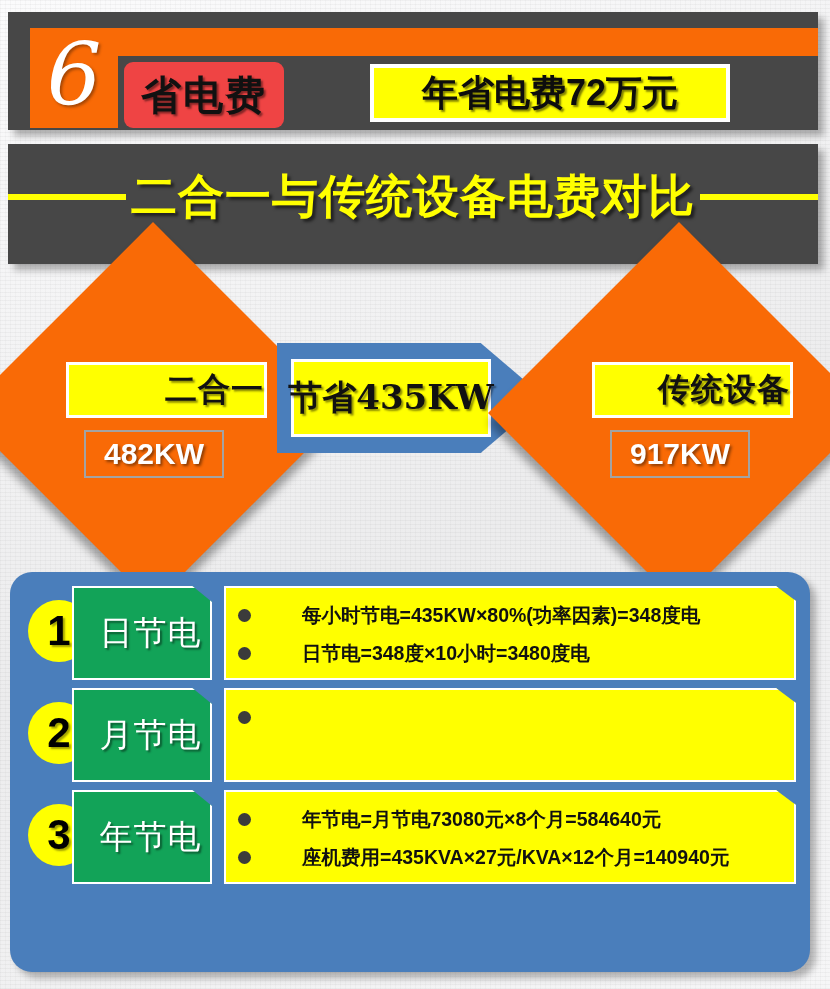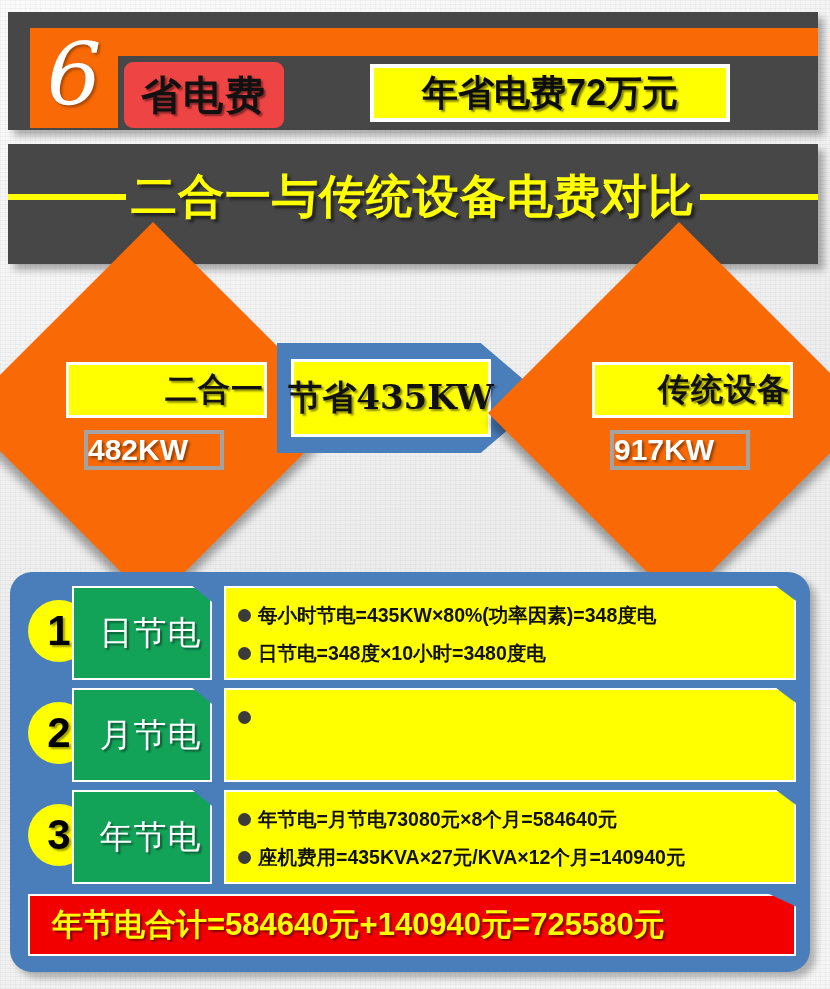--- a/index.html
+++ b/index.html
@@ -99,23 +99,23 @@
     position:absolute;left:48px;top:84px;width:201px;height:56px;
     background:#ffff00;border:3px solid #ffffff;box-sizing:border-box;
     display:flex;align-items:center;justify-content:flex-end;
   }
   .dia-label span{
     font-family:"DejaVu Serif","Liberation Serif",serif;
     font-weight:bold;font-size:32px;color:#111;letter-spacing:1px;
     text-shadow:2px 2px 2px rgba(0,0,0,0.45);white-space:nowrap;
   }
   .dia-value{
-    position:absolute;left:66px;top:152px;width:140px;height:40px;
-    border:4px solid #a3a3a3;box-sizing:border-box;
-    display:flex;align-items:center;justify-content:flex-start;
+    position:absolute;left:66px;top:152px;width:140px;height:48px;
+    border:2px solid #a3a3a3;box-sizing:border-box;
+    display:flex;align-items:center;justify-content:center;
   }
   .dia-value span{
     font-weight:bold;font-size:30px;color:#ffffff;
     text-shadow:2px 2px 3px rgba(0,0,0,0.45);white-space:nowrap;
   }
   #diamond-left{left:18px;top:20px;}
   #diamond-right{left:544px;top:20px;}
 
   #arrow-wrap{
     position:absolute;left:277px;top:85px;width:268px;height:110px;
@@ -168,21 +168,21 @@
   }
   .bullets-box{
     position:absolute;left:196px;top:0px;width:572px;height:94px;
     background:#ffff00;
     border:2px solid #ffffff;box-sizing:border-box;
     clip-path:polygon(0 0, 96.5% 0, 100% 16%, 100% 100%, 0 100%);
     padding:8px 10px 0 12px;
   }
   .bullet-line{
     display:flex;align-items:center;height:38px;
-    font-weight:bold;font-size:19.5px;color:#111;white-space:nowrap;
+    font-weight:bold;font-size:19.5px;color:#111;white-space:nowrap;gap:44px;
   }
   .bullet-dot{
     width:13px;height:13px;border-radius:50%;background:#3b3b3b;
     margin-right:7px;flex:0 0 auto;
   }
   #total-bar{
     position:absolute;left:18px;top:322px;width:768px;height:62px;
     background:#f20000;
     border:2px solid #ffffff;box-sizing:border-box;
     clip-path:polygon(0 0, 96.5% 0, 100% 20%, 100% 100%, 0 100%);
@@ -292,16 +292,13 @@
         <span class="bullet-dot"></span>
         <span>年节电=月节电73080元×8个月=584640元</span>
       </div>
       <div class="bullet-line">
         <span class="bullet-dot"></span>
         <span>座机费用=435KVA×27元/KVA×12个月=140940元</span>
       </div>
     </div>
   </div>
 
-  <div id="total-bar">
-    <span>年节电合计=584640元+140940元=725580元</span>
-  </div>
 </div>
 
 </body></html>

